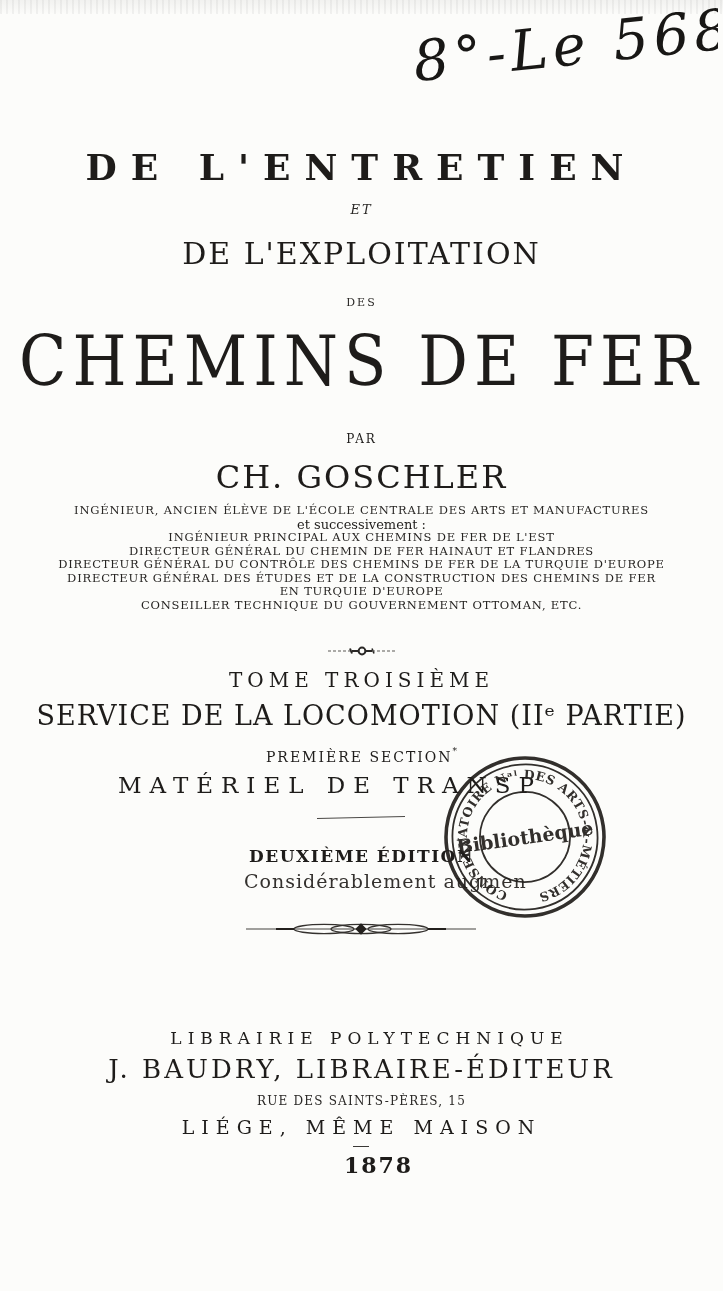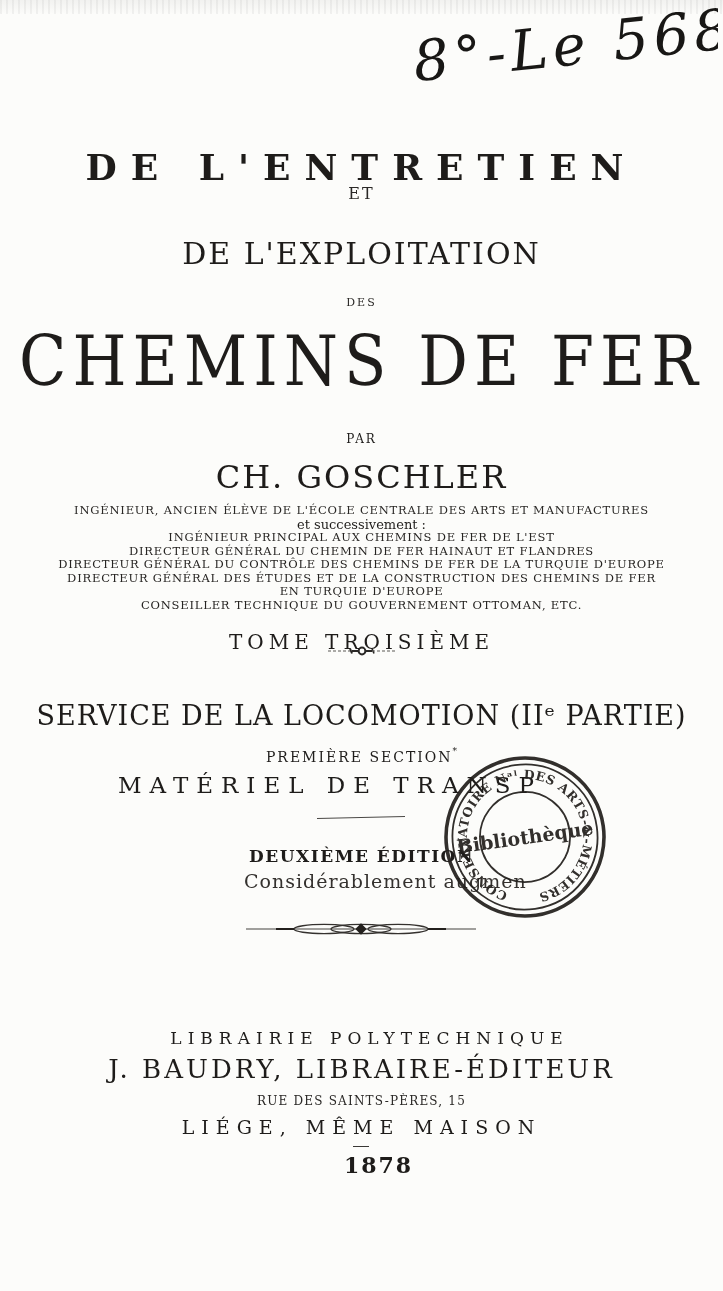--- a/index.html
+++ b/index.html
@@ -27,33 +27,33 @@
       90px 11px 2px #dedddb, 230px 9px 2px #d2d2d0, 400px 6px 2px #d8d8d6,
       520px 9px 2px #e1e1df, 640px 12px 2px #dddddb, 60px 38px 1px #e5e5e3,
       420px 16px 2px #caca c8, 422px 17px 2px #c9c9c7, 680px 118px 2px #e9e9e7,
       598px 897px 2px 1px #a9a7a4, 455px 901px 1px #8d8b88, 35px 640px 1px #dcdcda,
       700px 300px 1px #e7e7e5, 15px 998px 1px #e2e2e0, 540px 1240px 1px #e6e6e4;
   }
   .abs{position:absolute;left:0;right:0;text-align:center;white-space:nowrap;}
 
   .t-series1{top:103px;font-size:26px;letter-spacing:2px;}
   .t-series2{top:146px;font-size:36px;font-weight:bold;letter-spacing:14px;}
-  .t-conj{top:184px;font-size:16px;letter-spacing:2px;color:#2a2826;}
+  .t-conj{top:202px;font-size:13px;letter-spacing:2px;color:#2a2826;font-style:italic;}
   .t-series3{top:236px;font-size:30px;letter-spacing:2px;}
   .t-des{top:296px;font-size:11px;letter-spacing:2px;color:#2a2826;}
   .t-main{top:320px;font-size:62px;letter-spacing:6px;transform:scaleY(1.12);transform-origin:50% 0;}
 
   .a-par{top:432px;font-size:12px;letter-spacing:2px;}
   .a-name{top:458px;font-size:32px;letter-spacing:2px;}
   .a-line1{top:503px;font-size:11.5px;letter-spacing:.8px;color:#2a2826;}
   .a-line2{top:517px;font-size:13px;}
   .a-creds{top:531px;font-size:11.5px;letter-spacing:.8px;line-height:13.6px;color:#262422;}
 
   .div-small{top:642px;}
-  .v-tome{top:630px;font-size:20px;letter-spacing:5px;}
+  .v-tome{top:668px;font-size:20px;letter-spacing:5px;}
   .v-part{top:700px;font-size:27px;letter-spacing:1px;}
   .v-section{top:746px;font-size:14px;letter-spacing:2px;}
   .v-material{top:772px;left:118px;right:auto;font-size:23px;letter-spacing:8px;text-align:left;}
   .rule-short{top:817px;left:317px;right:auto;width:88px;height:0;border-top:1.5px solid #4a4845;transform:rotate(-1.2deg);}
   .v-edition{top:846px;font-size:17px;font-weight:bold;letter-spacing:1.5px;}
   .v-ednote{top:870px;left:200px;right:auto;font-size:19px;letter-spacing:1px;text-align:right;color:#34312e;margin-left:44px;}
   .div-braid{top:921px;left:246px;right:auto;}
 
   .i-city{top:980px;font-size:26px;letter-spacing:5px;}
   .i-pub1{top:1028px;font-size:17px;letter-spacing:6px;padding-left:16px;}

